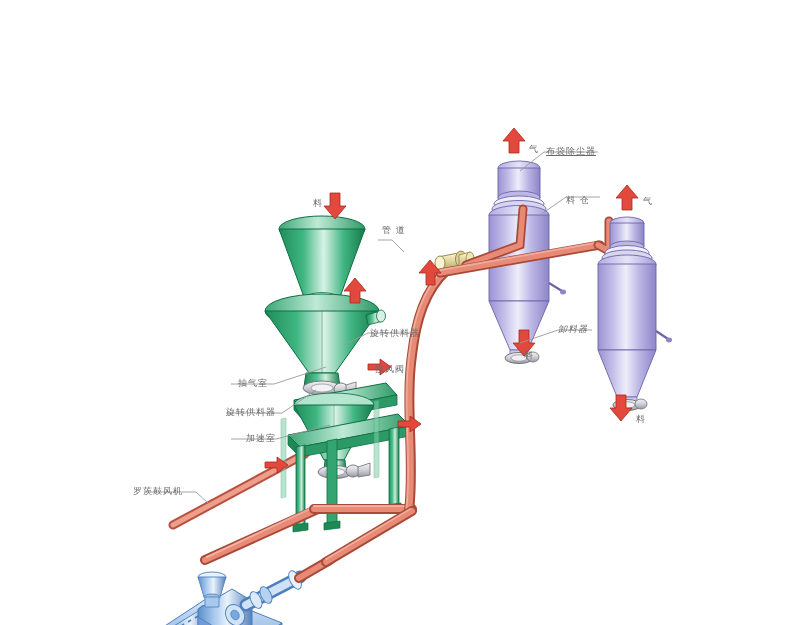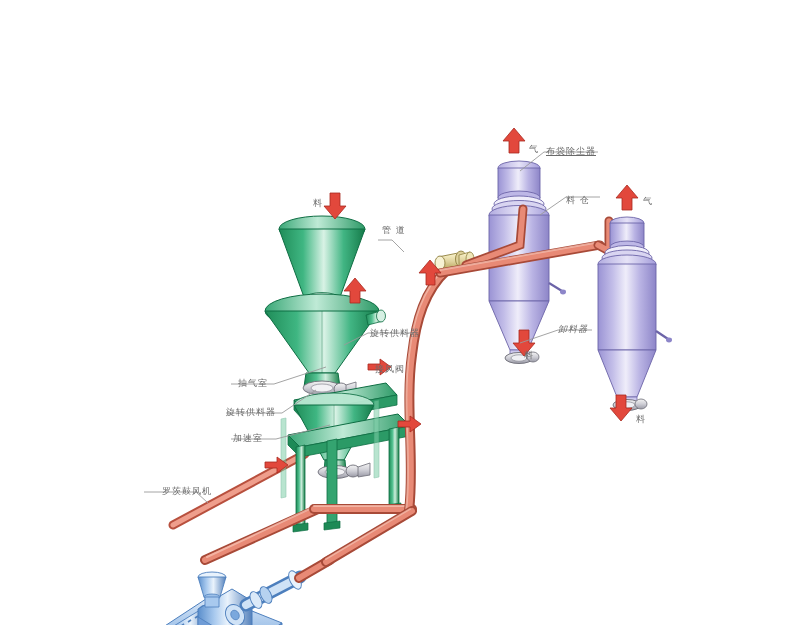--- a/index.html
+++ b/index.html
@@ -392,22 +392,22 @@
       </g>
 
     </svg>
 
     <div class="lbl" style="left:313px;top:92px;">料</div>
     <div class="lbl" style="left:382px;top:119px;">管 道</div>
     <div class="lbl" style="left:370px;top:222px;">旋转供料器</div>
     <div class="lbl" style="left:375px;top:258px;">接风阀</div>
     <div class="lbl" style="left:238px;top:272px;">抽气室</div>
     <div class="lbl" style="left:226px;top:301px;">旋转供料器</div>
-    <div class="lbl" style="left:233px;top:327px;">加速室</div>
-    <div class="lbl" style="left:162px;top:380px;">罗茨鼓风机</div>
+    <div class="lbl" style="left:246px;top:327px;">加速室</div>
+    <div class="lbl" style="left:133px;top:380px;">罗茨鼓风机</div>
     <div class="lbl" style="left:546px;top:40px;text-decoration:underline;">布袋除尘器</div>
     <div class="lbl" style="left:529px;top:38px;">气</div>
     <div class="lbl" style="left:566px;top:89px;">料 仓</div>
     <div class="lbl" style="left:643px;top:90px;">气</div>
     <div class="lbl" style="left:558px;top:218px;font-style:italic;">卸料器</div>
     <div class="lbl" style="left:524px;top:244px;">料</div>
     <div class="lbl" style="left:636px;top:308px;">料</div>
 
   </div>
 </div>

